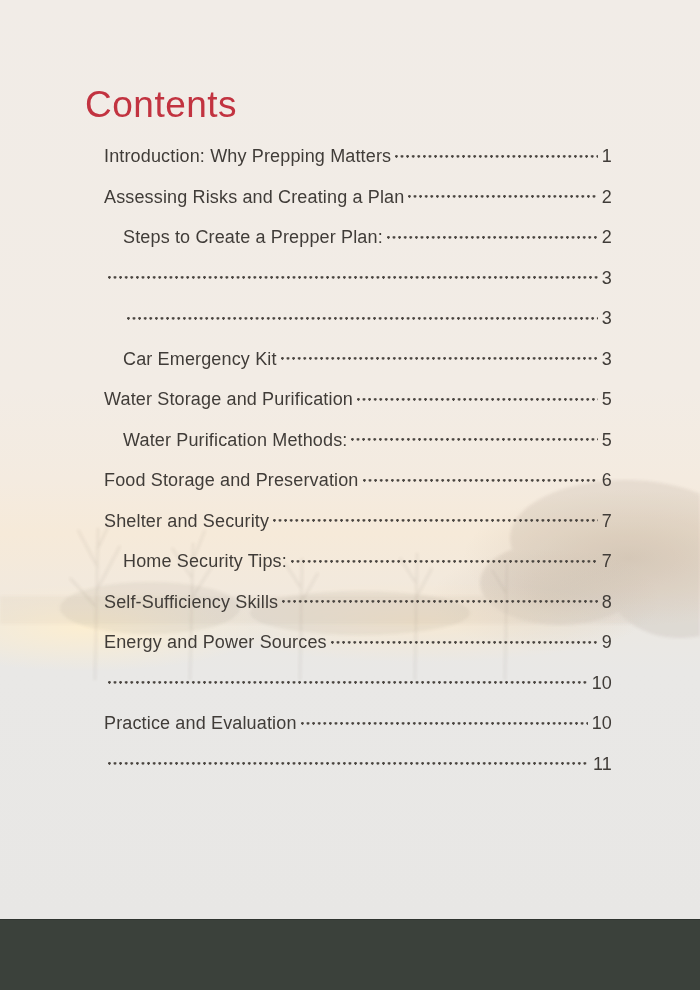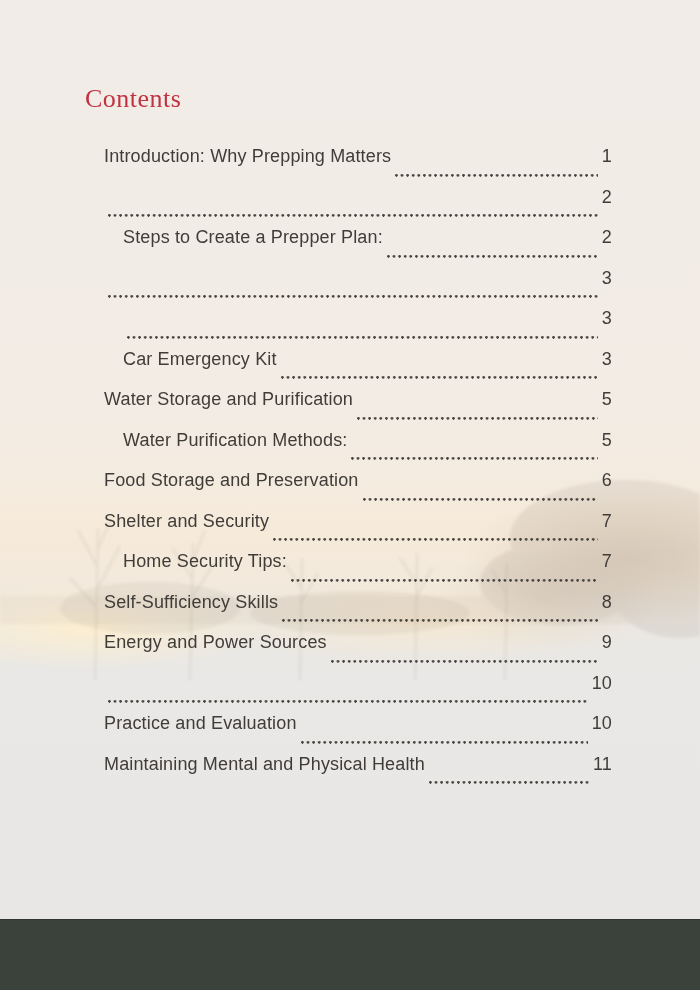--- a/index.html
+++ b/index.html
@@ -29,29 +29,28 @@
         #e9e8e6 73%,
         #e8e7e5 100%);
   }
   .bg-trees{
     position:absolute;left:0;top:468px;width:700px;height:215px;
     filter:blur(1.6px);
     opacity:.8;
   }
   h1.contents-title{
     position:absolute;left:85px;top:84px;margin:0;
-    font-size:26px;font-weight:400;letter-spacing:.5px;
+    font-size:37px;font-weight:400;letter-spacing:.5px;
     color:var(--accent,#c23340);
-    font-family:Liberation Serif, serif;
   }
   .toc{
     position:absolute;left:104px;right:88px;top:136px;
   }
   .toc-row{
-    display:flex;align-items:flex-end;
+    display:flex;align-items:center;
     height:40.5px;line-height:40.5px;
     font-size:18px;letter-spacing:.15px;
     color:var(--text,#403c38);
     white-space:nowrap;
   }
   .toc-row.lvl1{padding-left:19px;}
   .toc-label{flex:0 0 auto;}
   .dot-leader{
     flex:1 1 auto;
     height:3px;
@@ -97,20 +96,21 @@
 
   <h1 class="contents-title">Contents</h1>
 
   <div class="toc" id="toc-list">
       <div class="toc-row">
     <span class="toc-label">Introduction: Why Prepping Matters</span>
     <span class="dot-leader"></span>
     <span class="toc-page-num">1</span>
   </div>
       <div class="toc-row">
+    <span class="toc-label">Assessing Risks and Creating a Plan</span>
     <span class="dot-leader"></span>
     <span class="toc-page-num">2</span>
   </div>
       <div class="toc-row lvl1">
     <span class="toc-label">Steps to Create a Prepper Plan:</span>
     <span class="dot-leader"></span>
     <span class="toc-page-num">2</span>
   </div>
       <div class="toc-row">
     <span class="dot-leader"></span>
@@ -163,20 +163,19 @@
       <div class="toc-row">
     <span class="dot-leader"></span>
     <span class="toc-page-num">10</span>
   </div>
       <div class="toc-row">
     <span class="toc-label">Practice and Evaluation</span>
     <span class="dot-leader"></span>
     <span class="toc-page-num">10</span>
   </div>
       <div class="toc-row">
-    <span class="toc-label">Maintaining Mental and Physical Health</span>
     <span class="dot-leader"></span>
     <span class="toc-page-num">11</span>
   </div>
     </div>
 
   <div class="footer-band"></div>
 </div>
 
 </body></html>

